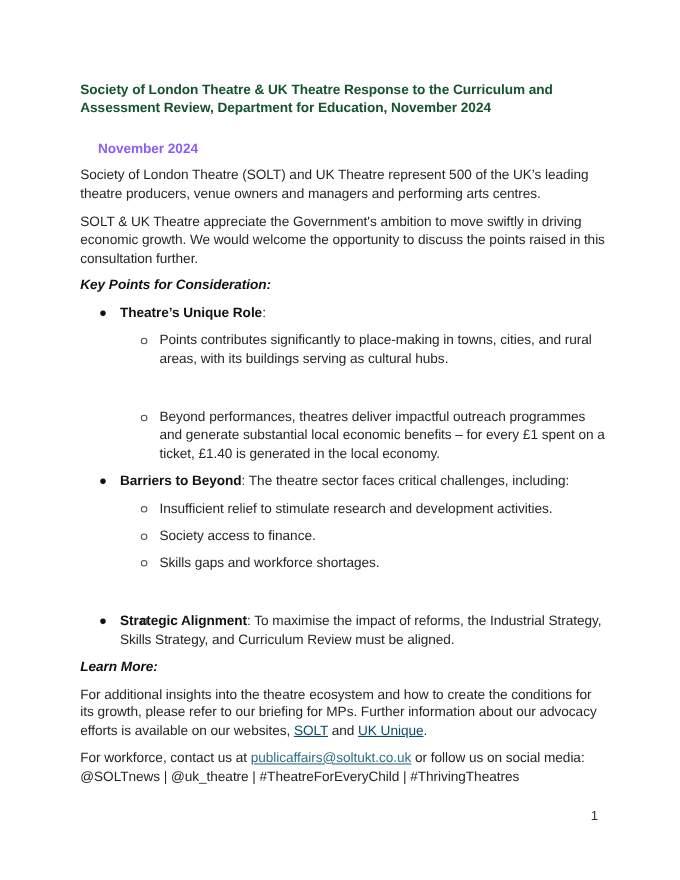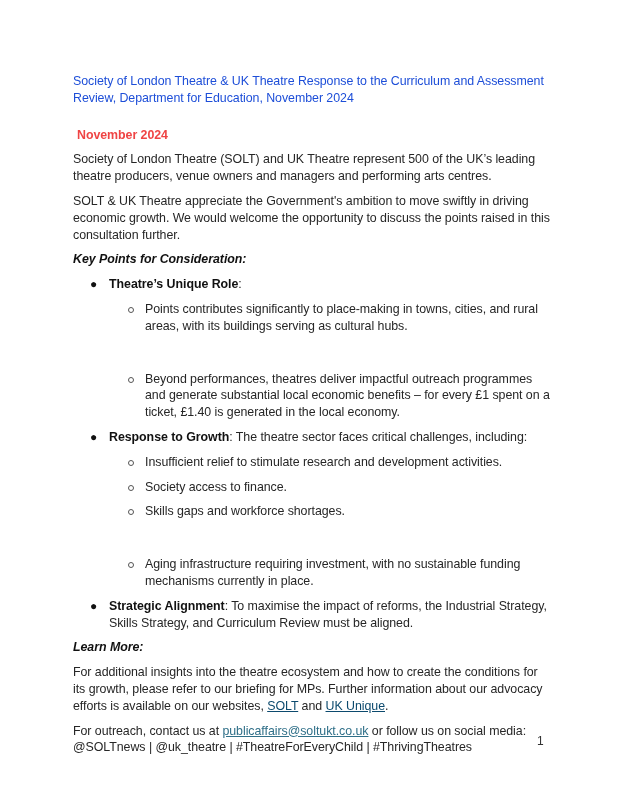--- a/index.html
+++ b/index.html
@@ -1,22 +1,22 @@
 <!DOCTYPE html>
 <html><head>
 <meta charset="utf-8">
 <style>
   html, body { margin: 0; padding: 0; background: #ffffff; }
   body { width: 618px; height: 800px; position: relative; overflow: hidden;
          font-family: "Liberation Sans", "DejaVu Sans", sans-serif; color: #262626; }
   .page { position: absolute; left: 0; top: 0; width: 618px; height: 800px; background: #fff; }
   .content { position: absolute; left: 73px; top: 73px; width: 480px;
              font-size: 12.4px; line-height: 16.8px; letter-spacing: -0.05px; }
-  .title { font-weight: normal; color: #1d4ed8; margin: 0 0 20px 0; }
-  .date { font-weight: bold; color: #ef4444; margin: 0 0 8px 4px; }
+  .title { font-weight: bold; color: #14532d; margin: 0 0 20px 0; }
+  .date { font-weight: bold; color: #8b5cf6; margin: 0 0 8px 16px; }
   p { margin: 0 0 8px 0; }
   .heading { font-weight: bold; color: #111; margin: 0 0 8px 0; font-style: italic; }
   ul.main { list-style: none; margin: 0; padding: 0; }
   ul.main > li { position: relative; padding-left: 36px; margin: 0 0 8px 0; }
   ul.main > li > .bullet { position: absolute; left: 17px; top: 0; font-size: 12px; color: #111; }
   ul.sub { list-style: none; margin: 8px 0 0 0; padding: 0; }
   ul.sub > li { position: relative; padding-left: 36px; margin: 0 0 8px 0; }
   ul.sub > li:last-child { margin-bottom: 0; margin-top: 36px; }
   ul.sub > li > .circ { position: absolute; left: 19px; top: 6px; width: 4px; height: 4px;
                         border: 1px solid #555; border-radius: 50%; }
@@ -43,35 +43,35 @@
       <li>
         <span class="bullet">●</span>
         <span class="bold">Theatre’s Unique Role</span><span>:</span>
         <ul class="sub">
           <li><span class="circ"></span><span>Points contributes significantly to place-making in towns, cities, and rural areas, with its buildings serving as cultural hubs.</span></li>
           <li><span class="circ"></span><span>Beyond performances, theatres deliver impactful outreach programmes and generate substantial local economic benefits – for every £1 spent on a ticket, £1.40 is generated in the local economy.</span></li>
         </ul>
       </li>
       <li>
         <span class="bullet">●</span>
-        <span class="bold">Response to Growth</span><span>: The theatre sector faces critical challenges, including:</span>
+        <span class="bold">Barriers to Beyond</span><span>: The theatre sector faces critical challenges, including:</span>
         <ul class="sub">
           <li><span class="circ"></span><span>Insufficient relief to stimulate research and development activities.</span></li>
           <li><span class="circ"></span><span>Society access to finance.</span></li>
           <li><span class="circ"></span><span>Skills gaps and workforce shortages.</span></li>
-          <li><span class="circ"></span><span>Aging infrastructure requiring investment, with no sustainable funding mechanisms currently in place.</span></li>
+          <li><span class="circ"></span></li>
         </ul>
       </li>
       <li>
         <span class="bullet">●</span>
         <span class="bold">Strategic Alignment</span><span>: To maximise the impact of reforms, the Industrial Strategy, Skills Strategy, and Curriculum Review must be aligned.</span>
       </li>
     </ul>
 
     <div class="heading">Learn More:</div>
 
     <p><span>For additional insights into the theatre ecosystem and how to create the conditions for its growth, please refer to our briefing for MPs. Further information about our advocacy efforts is available on our websites, </span><a class="link">SOLT</a><span> and </span><a class="link">UK Unique</a><span>.</span></p>
 
-    <p><span>For outreach, contact us at </span><a class="email">publicaffairs@soltukt.co.uk</a><span> or follow us on social media: @SOLTnews | @uk_theatre | #TheatreForEveryChild | #ThrivingTheatres</span></p>
+    <p><span>For workforce, contact us at </span><a class="email">publicaffairs@soltukt.co.uk</a><span> or follow us on social media: @SOLTnews | @uk_theatre | #TheatreForEveryChild | #ThrivingTheatres</span></p>
 
   </div>
   <div class="page-number">1</div>
 </div>
 
 </body></html>

